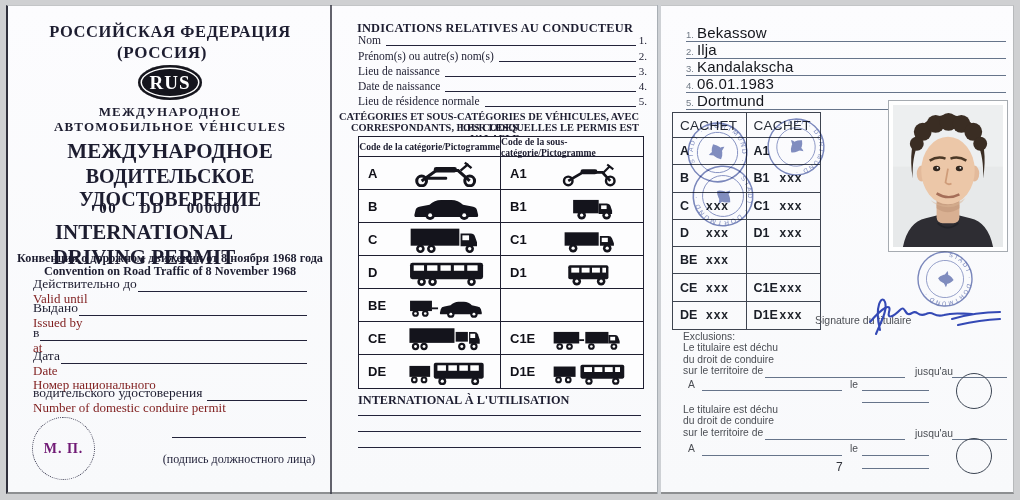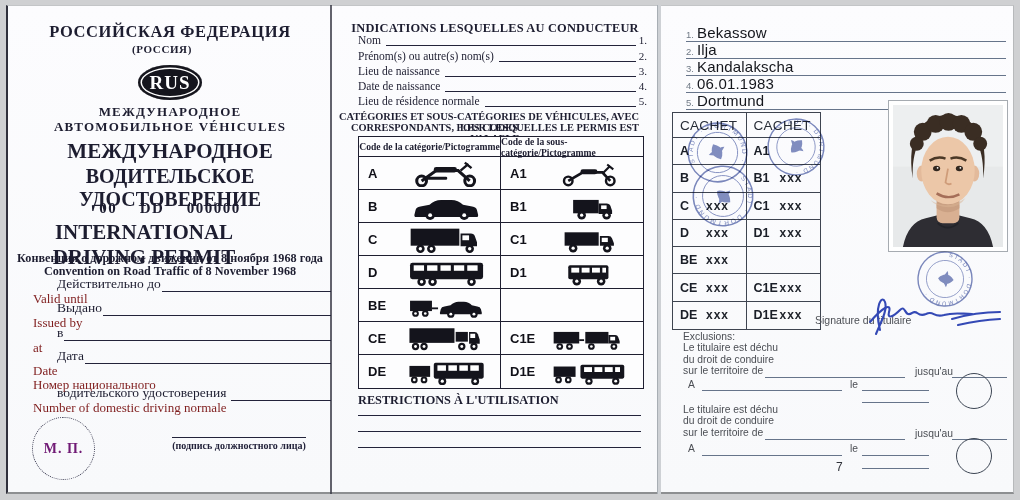--- a/index.html
+++ b/index.html
@@ -10,21 +10,21 @@
   .a{position:absolute;}
   .ser{font-family:"Liberation Serif",serif;color:#1d1d30;}
   .san{font-family:"Liberation Sans",sans-serif;}
   .c{text-align:center;}
   .b{font-weight:bold;}
   .pre{white-space:pre;}
   
   .v1{left:330px;top:5px;bottom:6px;width:2px;background:#3c3c48;opacity:.8;}
   .v2{left:657px;top:5px;bottom:6px;width:3px;background:#ced1d5;border-left:1px solid #a8aeb4;}
   
-  .lfr{left:33px;width:274px;display:flex;align-items:flex-end;height:13px;margin-left:24px;}
+  .lfr{left:33px;width:274px;display:flex;align-items:flex-end;height:13px;}
   .lfl{font:500 13.5px "Liberation Serif",serif;color:#1d1d30;white-space:pre;}
   .lrule{flex:1;border-bottom:1.3px solid #23233a;margin-left:1px;}
   .lsub{left:33px;font:500 13px "Liberation Serif",serif;color:#7f1d1d;}
   .oval{left:138px;top:65px;width:64px;height:35px;border-radius:50%;background:#15151d;
         box-shadow:inset 0 0 0 2.5px #15151d, inset 0 0 0 4px #fdfdfd;
         display:flex;align-items:center;justify-content:center;color:#fff;font:bold 19px "Liberation Serif",serif;letter-spacing:1px;}
   .mpseal{left:32px;top:417px;width:61px;height:61px;border:1.6px dotted #33334a;border-radius:50%;
           display:flex;align-items:center;justify-content:center;font:bold 14px "Liberation Serif",serif;color:#701a75;letter-spacing:1px;}
   
   .mfr{left:358px;width:289px;display:flex;align-items:flex-end;height:12px;}
@@ -67,21 +67,21 @@
 </style>
 </head>
 <body>
 
 <div class="stage">
   <div class="page"></div>
   <div class="a v1"></div>
   <div class="a v2"></div>
 
   <div class="a ser b c" style="left:8px;top:22px;width:324px;font-size:16.5px;letter-spacing:.6px">РОССИЙСКАЯ ФЕДЕРАЦИЯ</div>
-  <div class="a ser b c" style="left:8px;top:43px;width:308px;font-size:11px;letter-spacing:.6px">(РОССИЯ)</div>
+  <div class="a ser b c" style="left:8px;top:43px;width:308px;font-size:17px;letter-spacing:.6px">(РОССИЯ)</div>
   <div class="a oval">RUS</div>
   <div class="a ser b c" style="left:8px;top:104px;width:324px;font-size:13px;letter-spacing:1.2px">МЕЖДУНАРОДНОЕ</div>
   <div class="a ser b c" style="left:8px;top:119px;width:324px;font-size:13px;letter-spacing:1.2px">АВТОМОБИЛЬНОЕ VÉHICULES</div>
   <div class="a ser b c" style="left:8px;top:139px;width:324px;font-size:21px">МЕЖДУНАРОДНОЕ</div>
   <div class="a ser b c" style="left:8px;top:165px;width:324px;font-size:20px">ВОДИТЕЛЬСКОЕ УДОСТОВЕРЕНИЕ</div>
   <div class="a ser b c pre" style="left:8px;top:200px;width:324px;font-size:15px;word-spacing:6px;letter-spacing:1.5px">00  DD  000000</div>
   <div class="a ser b c" style="left:8px;top:220px;width:272px;font-size:21px">INTERNATIONAL DRIVING PERMIT</div>
   <div class="a ser b c" style="left:8px;top:251px;width:324px;font-size:12.2px">Конвенция о дорожном движении от 8 ноября 1968 года</div>
   <div class="a ser b c" style="left:8px;top:264px;width:324px;font-size:12.2px">Convention on Road Traffic of 8 November 1968</div>
 
@@ -103,27 +103,27 @@
   <div class="a lfr" style="top:351px">
       <span class="lfl">Дата</span>
       <span class="lrule"></span>
     </div>
   <div class="a lsub" style="top:363px">Date</div>
   <div class="a lsub" style="top:377px">Номер национального</div>
   <div class="a lfr" style="top:388px">
       <span class="lfl">водительского удостоверения </span>
       <span class="lrule"></span>
     </div>
-  <div class="a lsub" style="top:400px">Number of domestic driving normale</div>
+  <div class="a lsub" style="top:400px">Number of domestic conduire permit</div>
 
   <div class="a mpseal">М. П.</div>
   <div class="a" style="left:172px;top:427px;width:134px;height:10px;border-bottom:1.3px solid #23233a"></div>
-  <div class="a ser c" style="left:158px;top:440px;width:162px;font-size:10px;font-weight:bold;color:#22223a">(подпись должностного лица)</div>
-
-  <div class="a ser b c" style="left:332px;top:21px;width:326px;font-size:12.4px;letter-spacing:.2px">INDICATIONS LESQUELLES AU CONDUCTEUR</div>
+  <div class="a ser c" style="left:158px;top:452px;width:162px;font-size:12px;font-weight:normal;color:#22223a">(подпись должностного лица)</div>
+
+  <div class="a ser b c" style="left:332px;top:21px;width:326px;font-size:12.4px;letter-spacing:.2px">INDICATIONS RELATIVES AU CONDUCTEUR</div>
 
   <div class="a mfr" style="top:34px">
       <span class="mfl">Nom </span>
       <span class="mrule"></span>
       <span class="mnum">1.</span>
     </div>
   <div class="a mfr" style="top:50px">
       <span class="mfl">Prénom(s) ou autre(s) nom(s) </span>
       <span class="mrule"></span>
       <span class="mnum">2.</span>
@@ -392,21 +392,21 @@
               <circle cx="64" cy="38" r="6" fill="#14141c"></circle>
               <circle cx="64" cy="38" r="2.4" fill="#fff"></circle>
               <circle cx="108" cy="38" r="6" fill="#14141c"></circle>
               <circle cx="108" cy="38" r="2.4" fill="#fff"></circle>
             </svg>
           </span>
         </div>
       </div>
   </div>
 
-  <div class="a ser b" style="left:358px;top:393px;font-size:12.3px">RESTRICTIONS À L'UTILISATION</div>
+  <div class="a ser b" style="left:358px;top:393px;font-size:12.3px">INTERNATIONAL À L'UTILISATION</div>
   <div class="a rline" style="left:358px;top:414px;width:283px"></div>
   <div class="a rline" style="left:358px;top:430px;width:283px"></div>
   <div class="a rline" style="left:358px;top:446px;width:283px"></div>
 
   <div class="a hrow" style="top:26px">
       <span class="hnum">1.</span>
       <span class="hval">Bekassow</span>
     </div>
   <div class="a hrow" style="top:43px">
       <span class="hnum">2.</span>

